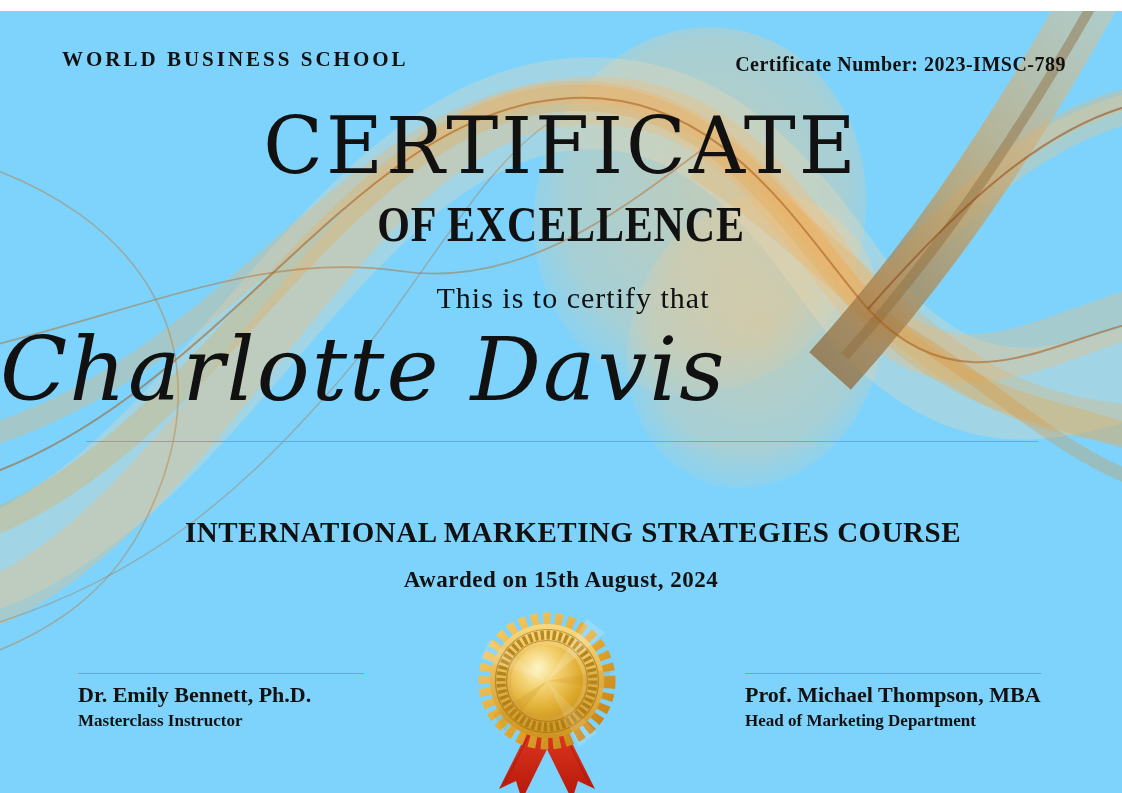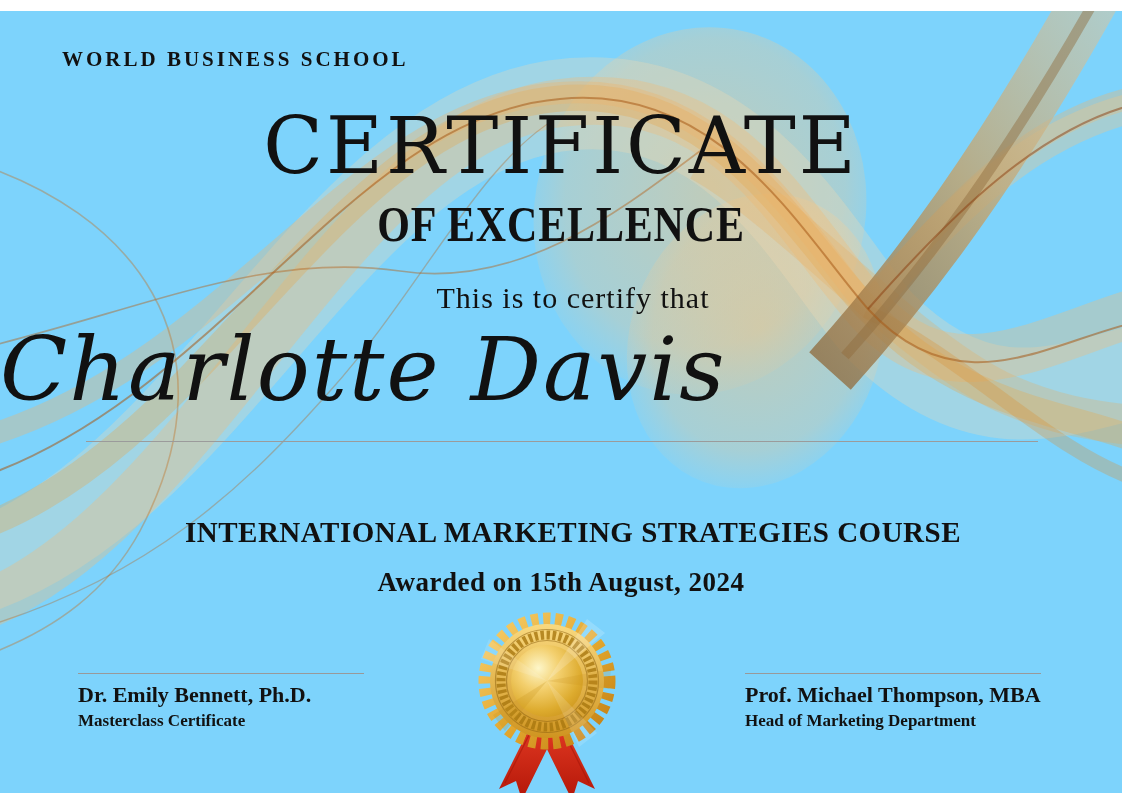--- a/index.html
+++ b/index.html
@@ -38,21 +38,21 @@
   .name-line{left:86px;width:952px;top:430px;height:1px;background:#9b9b9b;}
   .performance{
     left:0;width:100%;top:463px;text-align:center;font-size:23px;letter-spacing:.5px;
   }
   .course{
     left:0;width:100%;top:505px;text-align:center;
     font-size:29px;font-weight:700;letter-spacing:.5px;padding-left:12px;
   }
   .awarded{
     left:0;width:100%;top:556px;text-align:center;
-    font-size:27px;font-weight:700;letter-spacing:.5px;
+    font-size:23px;font-weight:700;letter-spacing:.5px;
   }
   .medal{left:459px;top:586px;width:176px;height:207px;}
   .sig{position:absolute;top:662px;text-align:left;}
   .sig-left{left:78px;width:286px;}
   .sig-right{left:745px;width:296px;}
   .sig-line{height:1px;background:#999;margin-bottom:8px;}
   .sig-name{font-size:22px;font-weight:700;}
   .sig-role{font-size:17px;font-weight:700;margin-top:3px;}
 </style>
 </head>
@@ -93,20 +93,21 @@
 
     <path d="M-30,470 C220,390 350,105 560,88 C720,72 800,220 868,298 C960,398 1050,330 1140,310" fill="none" stroke="#a55a17" stroke-opacity="0.55" stroke-width="2"></path>
     <path d="M-30,340 C140,300 260,240 400,260 C520,278 620,200 700,140" fill="none" stroke="#b4611b" stroke-opacity="0.45" stroke-width="1.6"></path>
     <path d="M-30,200 C120,230 260,330 360,420 C420,474 480,560 520,640" fill="none" stroke="#c77e2e" stroke-opacity="0.0" stroke-width="1.5"></path>
     <path d="M-30,150 C130,200 240,330 140,520 C110,575 60,620 -30,650" fill="none" stroke="#c07022" stroke-opacity="0.40" stroke-width="1.6"></path>
     <path d="M868,298 C950,205 1040,115 1140,92" fill="none" stroke="#8a3c0e" stroke-opacity="0.5" stroke-width="2"></path>
     <path d="M-30,620 C150,570 250,470 330,380 C420,280 480,150 560,105" fill="none" stroke="#b4611b" stroke-opacity="0.35" stroke-width="1.4"></path>
   </svg>
 
   <div class="abs school">WORLD BUSINESS SCHOOL</div>
+  <div class="abs cert-no">Certificate Number: 2023-IMSC-789</div>
 
   <div class="abs title">CERTIFICATE</div>
   <div class="abs subtitle">OF EXCELLENCE</div>
   <div class="abs certify">This is to certify that</div>
 
   <div class="abs recipient">Charlotte Davis</div>
   <div class="abs name-line"></div>
 
   <div class="abs course">INTERNATIONAL MARKETING STRATEGIES COURSE</div>
   <div class="abs awarded">Awarded on 15th August, 2024</div>
@@ -151,21 +152,21 @@
     <path d="M88,84 L120,150 L138,136 Z" fill="#ffffff" opacity="0.14"></path>
     <path d="M88,84 L146,36 L128,22 Z" fill="#ffffff" opacity="0.18"></path>
     <path d="M88,84 L22,62 L30,42 Z" fill="#ffffff" opacity="0.12"></path>
     <path d="M88,84 L34,118 L46,134 Z" fill="#c8921c" opacity="0.25"></path>
     <path d="M88,84 L152,72 L150,92 Z" fill="#c8921c" opacity="0.2"></path>
   </svg>
 
   <div class="sig sig-left">
     <div class="sig-line"></div>
     <div class="sig-name">Dr. Emily Bennett, Ph.D.</div>
-    <div class="sig-role">Masterclass Certificate</div>
+    <div class="sig-role">Masterclass Instructor</div>
   </div>
   <div class="sig sig-right">
     <div class="sig-line"></div>
     <div class="sig-name">Prof. Michael Thompson, MBA</div>
     <div class="sig-role">Head of Marketing Department</div>
   </div>
 
 </div>
 
 </body></html>

